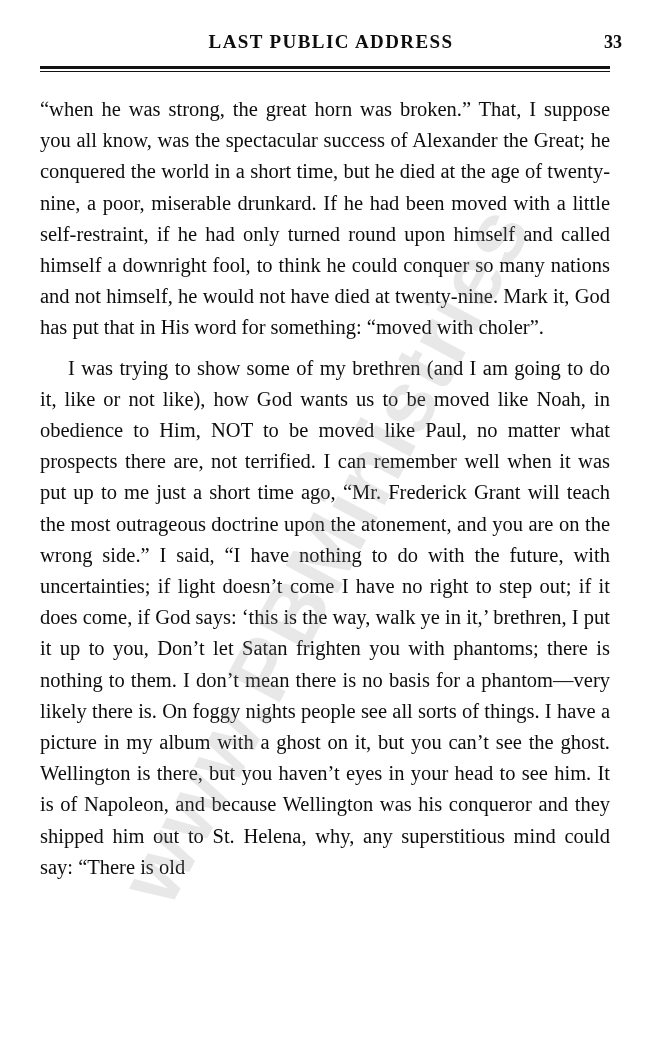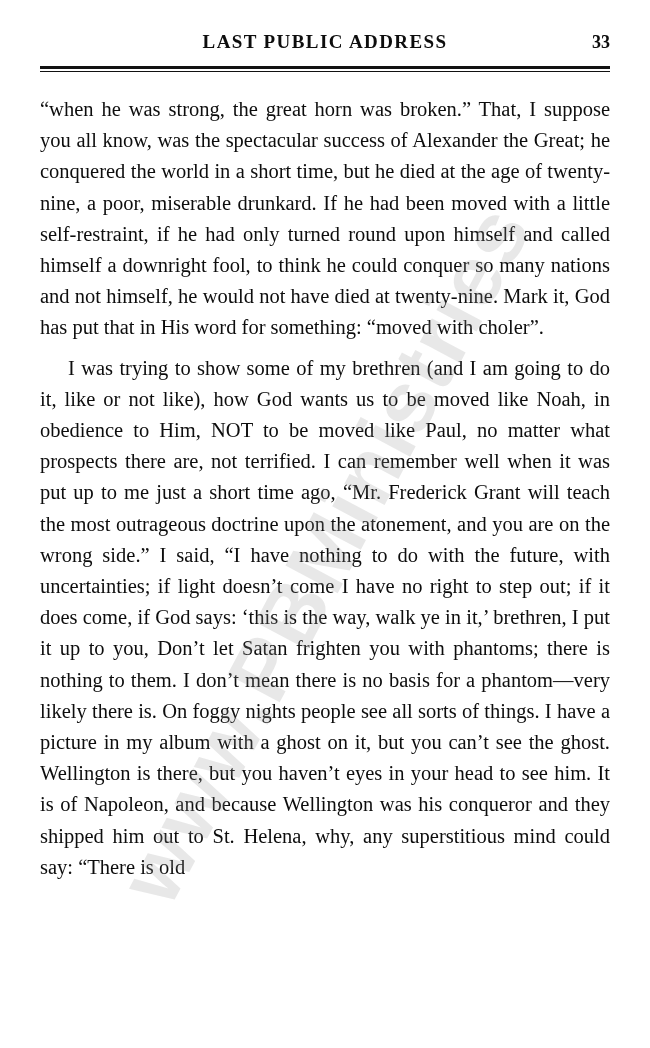--- a/index.html
+++ b/index.html
@@ -39,21 +39,21 @@
     transform: translate(-50%, -50%) rotate(-62deg);
     font-family: "Liberation Sans", sans-serif;
     font-weight: bold;
     font-size: 86px;
     letter-spacing: 2px;
     color: rgba(150, 150, 150, 0.22);
     white-space: nowrap;
   }
   .header {
     position: relative;
-    margin: 30px 40px 0 40px;
+    margin: 30px 28px 0 40px;
     height: 30px;
   }
   .running-head {
     text-align: center;
     font-family: "Liberation Serif", serif;
     font-size: 19px;
     letter-spacing: 1.4px;
     font-weight: bold;
     line-height: 24px;
   }

